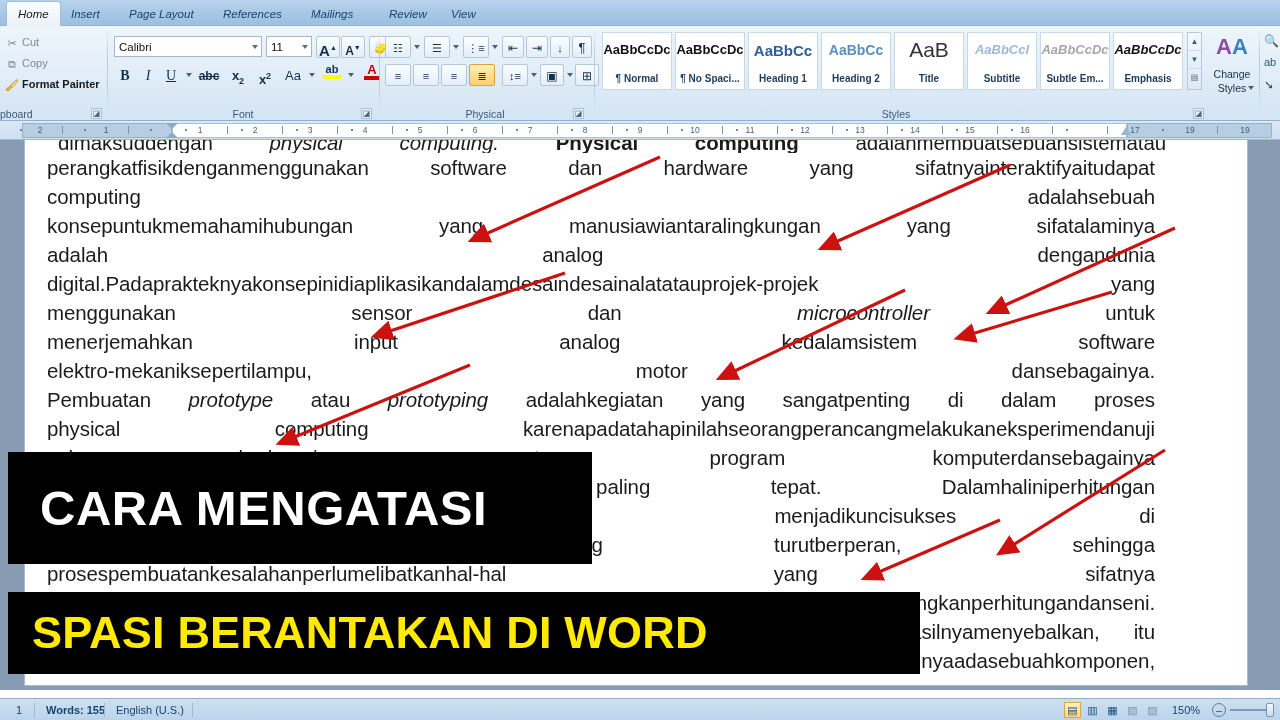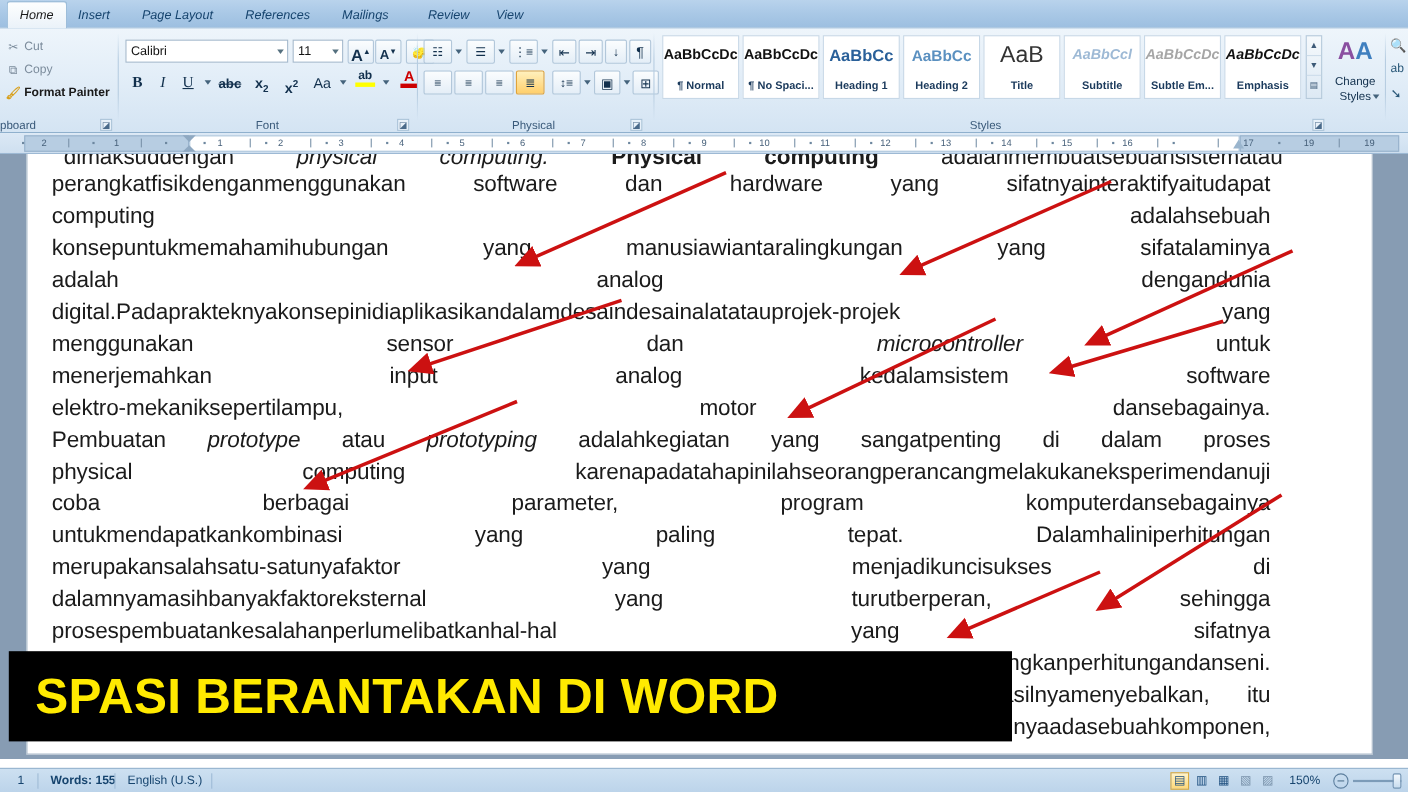--- a/index.html
+++ b/index.html
@@ -647,20 +647,23 @@
         <line x1="565" y1="133" x2="375" y2="196"></line>
         <line x1="905" y1="150" x2="720" y2="238"></line>
         <line x1="1112" y1="152" x2="958" y2="198"></line>
         <line x1="470" y1="225" x2="280" y2="303"></line>
         <line x1="1165" y1="310" x2="1000" y2="413"></line>
         <line x1="1000" y1="380" x2="865" y2="438"></line>
       </g>
     </svg>
   </div>
 
+  <div class="overlay" id="ov1">
+    <span class="txt">CARA MENGATASI</span>
+  </div>
   <div class="overlay" id="ov2">
     <span class="txt">SPASI BERANTAKAN DI WORD</span>
   </div>
 
   <div class="statusbar">
     <div class="sb-item" style="left:8px;">1</div>
     <div class="sb-sep" style="left:34px;"></div>
     <div class="sb-item" style="left:38px; font-weight:bold;">Words: 155</div>
     <div class="sb-sep" style="left:104px;"></div>
     <div class="sb-item" style="left:108px;">English (U.S.)</div>

